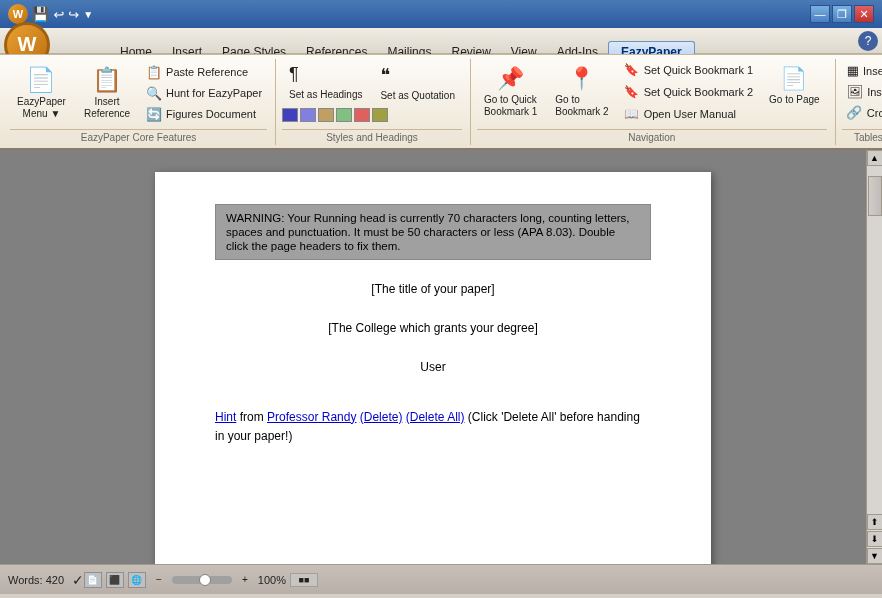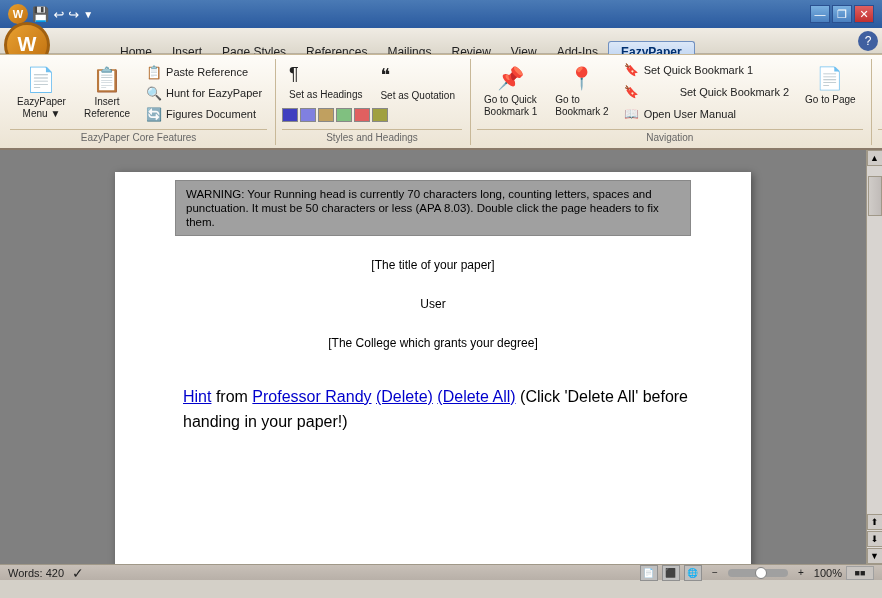--- a/index.html
+++ b/index.html
@@ -118,24 +118,24 @@
     }
     .core-big {
       display: flex; flex-direction: column; align-items: center;
       padding: 4px 6px; cursor: pointer; border: 1px solid transparent;
       border-radius: 3px; font-size: 10px; color: #222; gap: 2px;
     }
     .core-smalls { display: flex; flex-direction: column; gap: 2px; justify-content: center; }
     .doc-content {
       background: white;
       margin: 12px auto;
-      width: 636px;
+      width: 556px;
       min-height: 420px;
       box-shadow: 2px 2px 8px rgba(0,0,0,0.4);
-      padding: 8px 60px;
+      padding: 32px 60px;
       position: relative;
     }
 
     
     .warning-bar {
       background: #a0a0a0;
       color: #000;
       font-size: 12px;
       padding: 6px 10px;
       margin-bottom: 12px;
@@ -143,24 +143,23 @@
     }
 
     
     .doc-body { font-size: 12px; color: #000; line-height: 1.6; }
     .doc-center { text-align: center; margin: 20px 0; }
     .doc-link { color: #0000cc; text-decoration: underline; cursor: pointer; }
 
     
     .status-bar {
       background: linear-gradient(to bottom, #c8c0b8, #b8b0a8);
-      height: 16px;
+      height: 30px;
       display: flex;
       align-items: center;
-      justify-content: space-between;
       padding: 0 8px;
       border-top: 1px solid #a09888;
       font-size: 11px;
       color: #222;
     }
     .status-left { display: flex; align-items: center; gap: 8px; }
     .status-right { display: flex; align-items: center; gap: 4px; }
     .status-btn { width: 18px; height: 16px; display: flex; align-items: center; justify-content: center; cursor: pointer; font-size: 10px; }
     .zoom-slider { width: 60px; height: 8px; background: #a0a0a0; border-radius: 4px; position: relative; cursor: pointer; }
     .zoom-thumb { width: 12px; height: 12px; background: white; border: 1px solid #808080; border-radius: 50%; position: absolute; top: -2px; left: 45%; }
@@ -283,21 +282,21 @@
             <div style="font-size:10px;line-height:1.2;">Go to<br>Bookmark 2</div>
           </div>
 
           <div style="display:flex;flex-direction:column;gap:2px;justify-content:space-between;">
             <div class="ribbon-sm-btn">
               <span style="font-size:12px;">🔖</span>
               <span style="font-size:11px;">Set Quick Bookmark 1</span>
             </div>
             <div class="ribbon-sm-btn">
               <span style="font-size:12px;">🔖</span>
-              <span style="font-size:11px;margin-left:36px;">Set Quick Bookmark 2</span>
+              <span style="font-size:11px;">Set Quick Bookmark 2</span>
             </div>
             <div class="ribbon-sm-btn">
               <span style="font-size:12px;">📖</span>
               <span style="font-size:11px;">Open User Manual</span>
             </div>
           </div>
 
           <div class="ribbon-big-btn">
             <div style="font-size:22px;">📄</div>
             <div style="font-size:10px;text-align:center;">Go to Page</div>
@@ -335,27 +334,27 @@
 
       <div class="warning-bar">
         <span style="font-size:11.5px;font-weight:500;">WARNING: Your Running head is currently 70 characters long, counting letters, spaces and punctuation. It must be 50 characters or less (APA 8.03). Double click the page headers to fix them.</span>
       </div>
 
       <div class="doc-body">
         <div class="doc-center">
           <span>[The title of your paper]</span>
         </div>
         <div class="doc-center">
+          <span>[The College which grants your degree]</span>
+        </div>
+        <div class="doc-center">
           <span>User</span>
         </div>
-        <div class="doc-center">
-          <span>[The College which grants your degree]</span>
-        </div>
-
-        <div style="margin-top:30px;font-size:16px;margin-left:8px;">
+
+        <div style="margin-top:30px;font-size:12px;">
           <span class="doc-link">Hint</span>
           <span>from</span>
           <span class="doc-link">Professor Randy</span>
           <span>  </span>
           <span class="doc-link">(Delete)</span>
           <span>  </span>
           <span class="doc-link">(Delete All)</span>
           <span>(Click 'Delete All' before handing in your paper!)</span>
         </div>
       </div>

